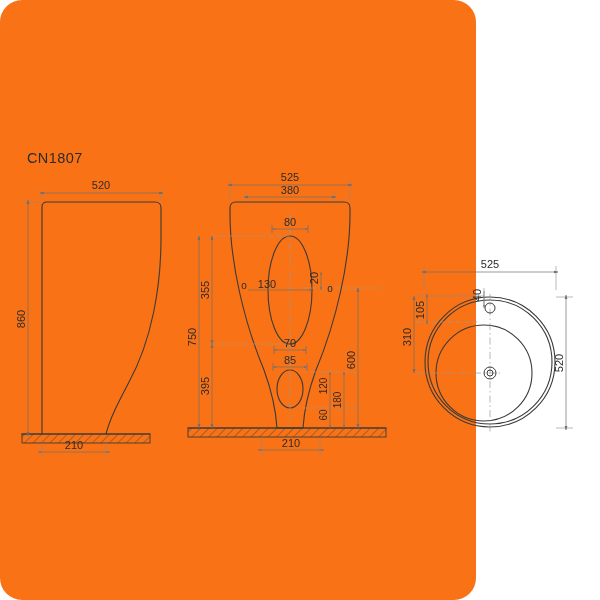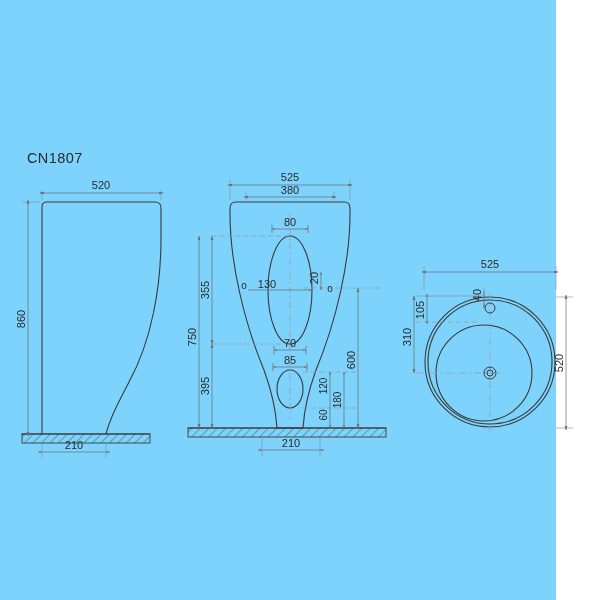--- a/index.html
+++ b/index.html
@@ -9,23 +9,24 @@
   }
   body {
     width: 600px;
     height: 600px;
     font-family: "Liberation Sans", sans-serif;
     color: #2b2b2b;
     overflow: hidden;
   }
   #drawing-root {
     position: relative;
-    width: 556px;
+    width: 476px;
     height: 600px;
-    background: #7dd3fc;
+    background: #f97316;
+    border-radius: 22px;
   }
   svg#cad {
     display: block;
     width: 600px;
     height: 600px;
   }
   .outline {
     fill: none;
     stroke: #3a3a3a;
     stroke-width: 1.1;

